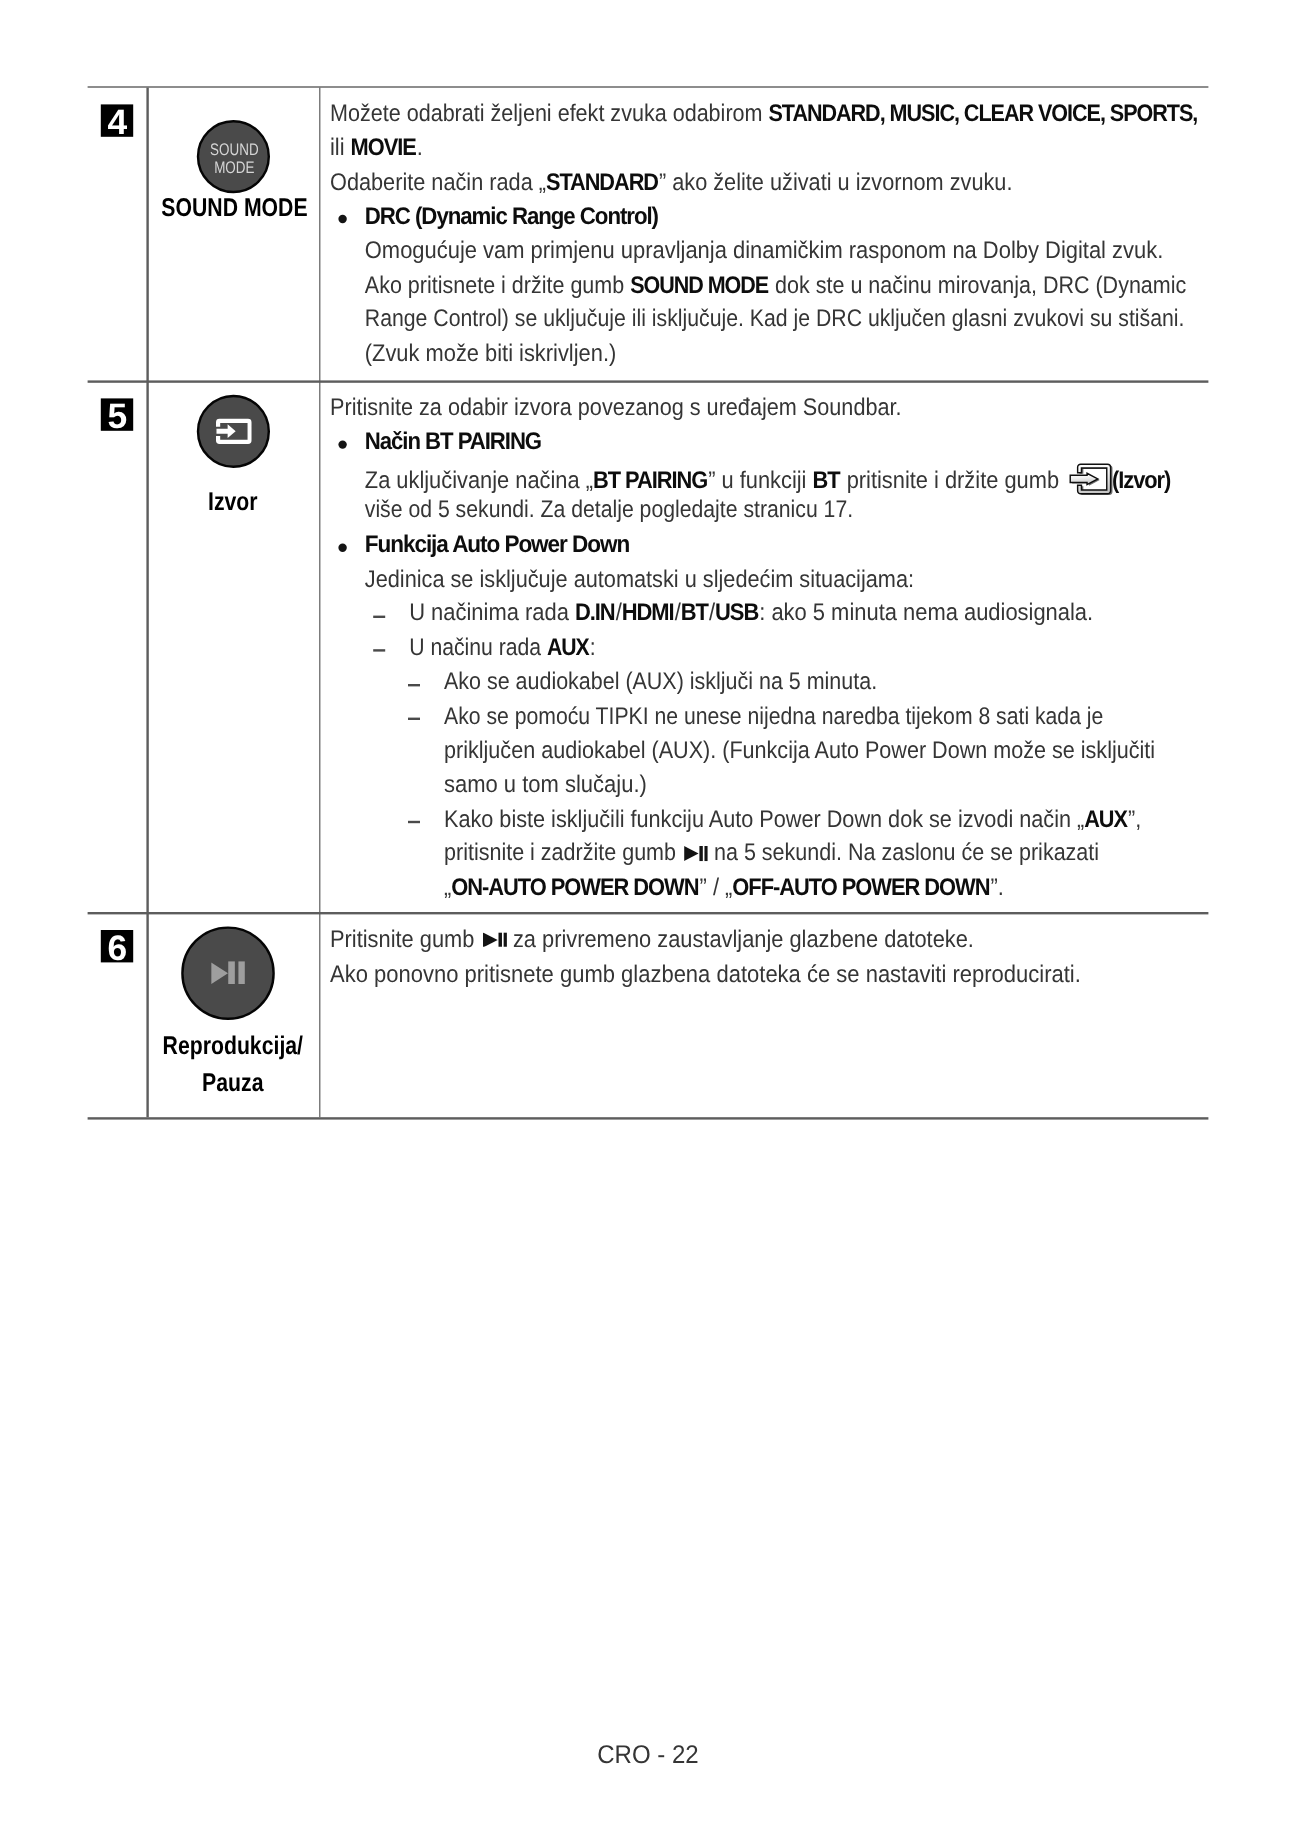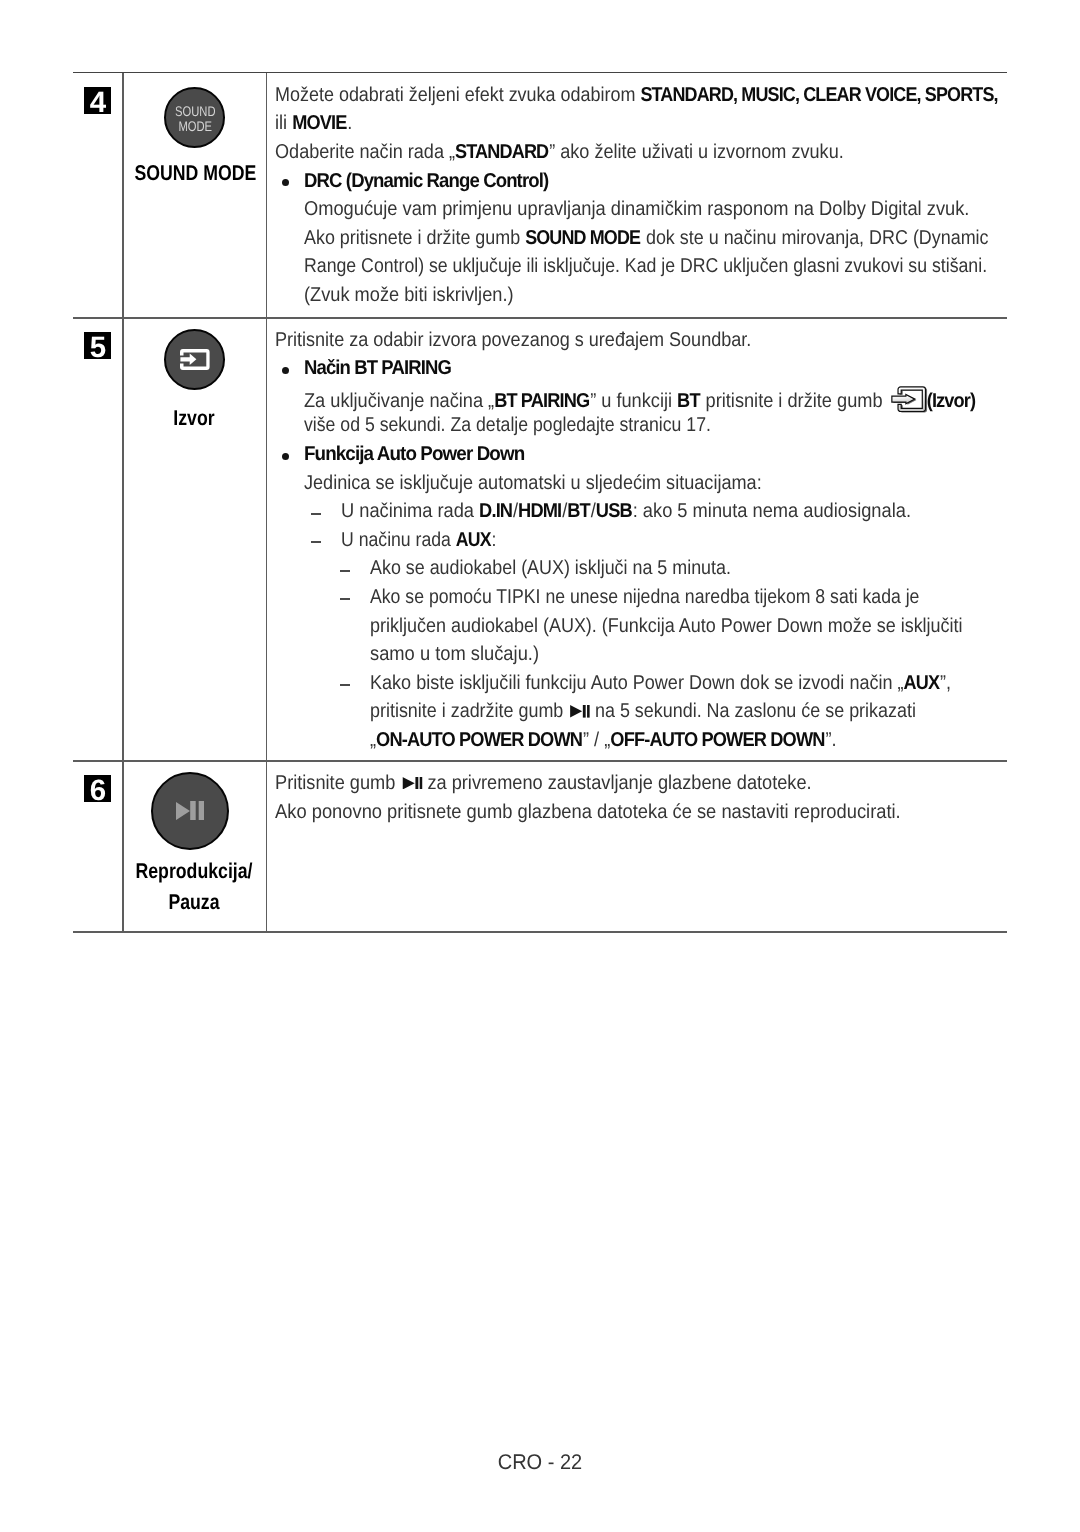--- a/index.html
+++ b/index.html
@@ -75,21 +75,21 @@
 <div class="page">
   <div class="tbl">
     <div class="hline" style="top:-0.2px;height:1.5px;background:#434343;"></div>
     <div class="hline" style="top:245.4px;"></div>
     <div class="hline" style="top:688.3px;"></div>
     <div class="hline" style="top:859.3px;"></div>
     <div class="vline" style="left:49.4px;top:1px;height:858.3px;"></div>
     <div class="vline" style="left:193.3px;top:1px;height:858.3px;"></div>
     <div class="rowgrp">
     <div class="numbox" style="top:14.9px;">4</div>
-    <div class="knob" style="left:91.3px;top:15px;width:61px;height:61px;border:2.7px solid #050505;">
+    <div class="knob" style="left:91.3px;top:28px;width:61px;height:61px;border:2.7px solid #050505;">
           <div class="knob-text"><span>SOUND</span><br><span>MODE</span></div>
         </div>
     <div class="knob-label" style="left:49.4px;top:91.29px;">SOUND MODE</div>
     <div class="ln" style="left:201.9px;top:12.87px;transform:scaleX(0.8981);"><span>Možete odabrati željeni efekt zvuka odabirom </span><b>STANDARD, MUSIC, CLEAR VOICE, SPORTS,</b></div>
     <div class="ln" style="left:201.9px;top:41.47px;transform:scaleX(0.9087);"><span>ili </span><b>MOVIE</b><span>.</span></div>
     <div class="ln" style="left:201.9px;top:70.07px;transform:scaleX(0.9045);"><span>Odaberite način rada „</span><b>STANDARD</b><span>” ako želite uživati u izvornom zvuku.</span></div>
     <div class="dot" style="left:209px;top:107px;width:7.0px;height:7.0px;"></div>
     <div class="ln" style="left:230.8px;top:98.67px;transform:scaleX(0.9279);"><b>DRC (Dynamic Range Control)</b></div>
     <div class="ln" style="left:230.8px;top:127.27px;transform:scaleX(0.9139);"><span>Omogućuje vam primjenu upravljanja dinamičkim rasponom na Dolby Digital zvuk.</span></div>
     <div class="ln" style="left:230.8px;top:155.87px;transform:scaleX(0.8961);"><span>Ako pritisnete i držite gumb </span><b>SOUND MODE</b><span> dok ste u načinu mirovanja, DRC (Dynamic</span></div>

